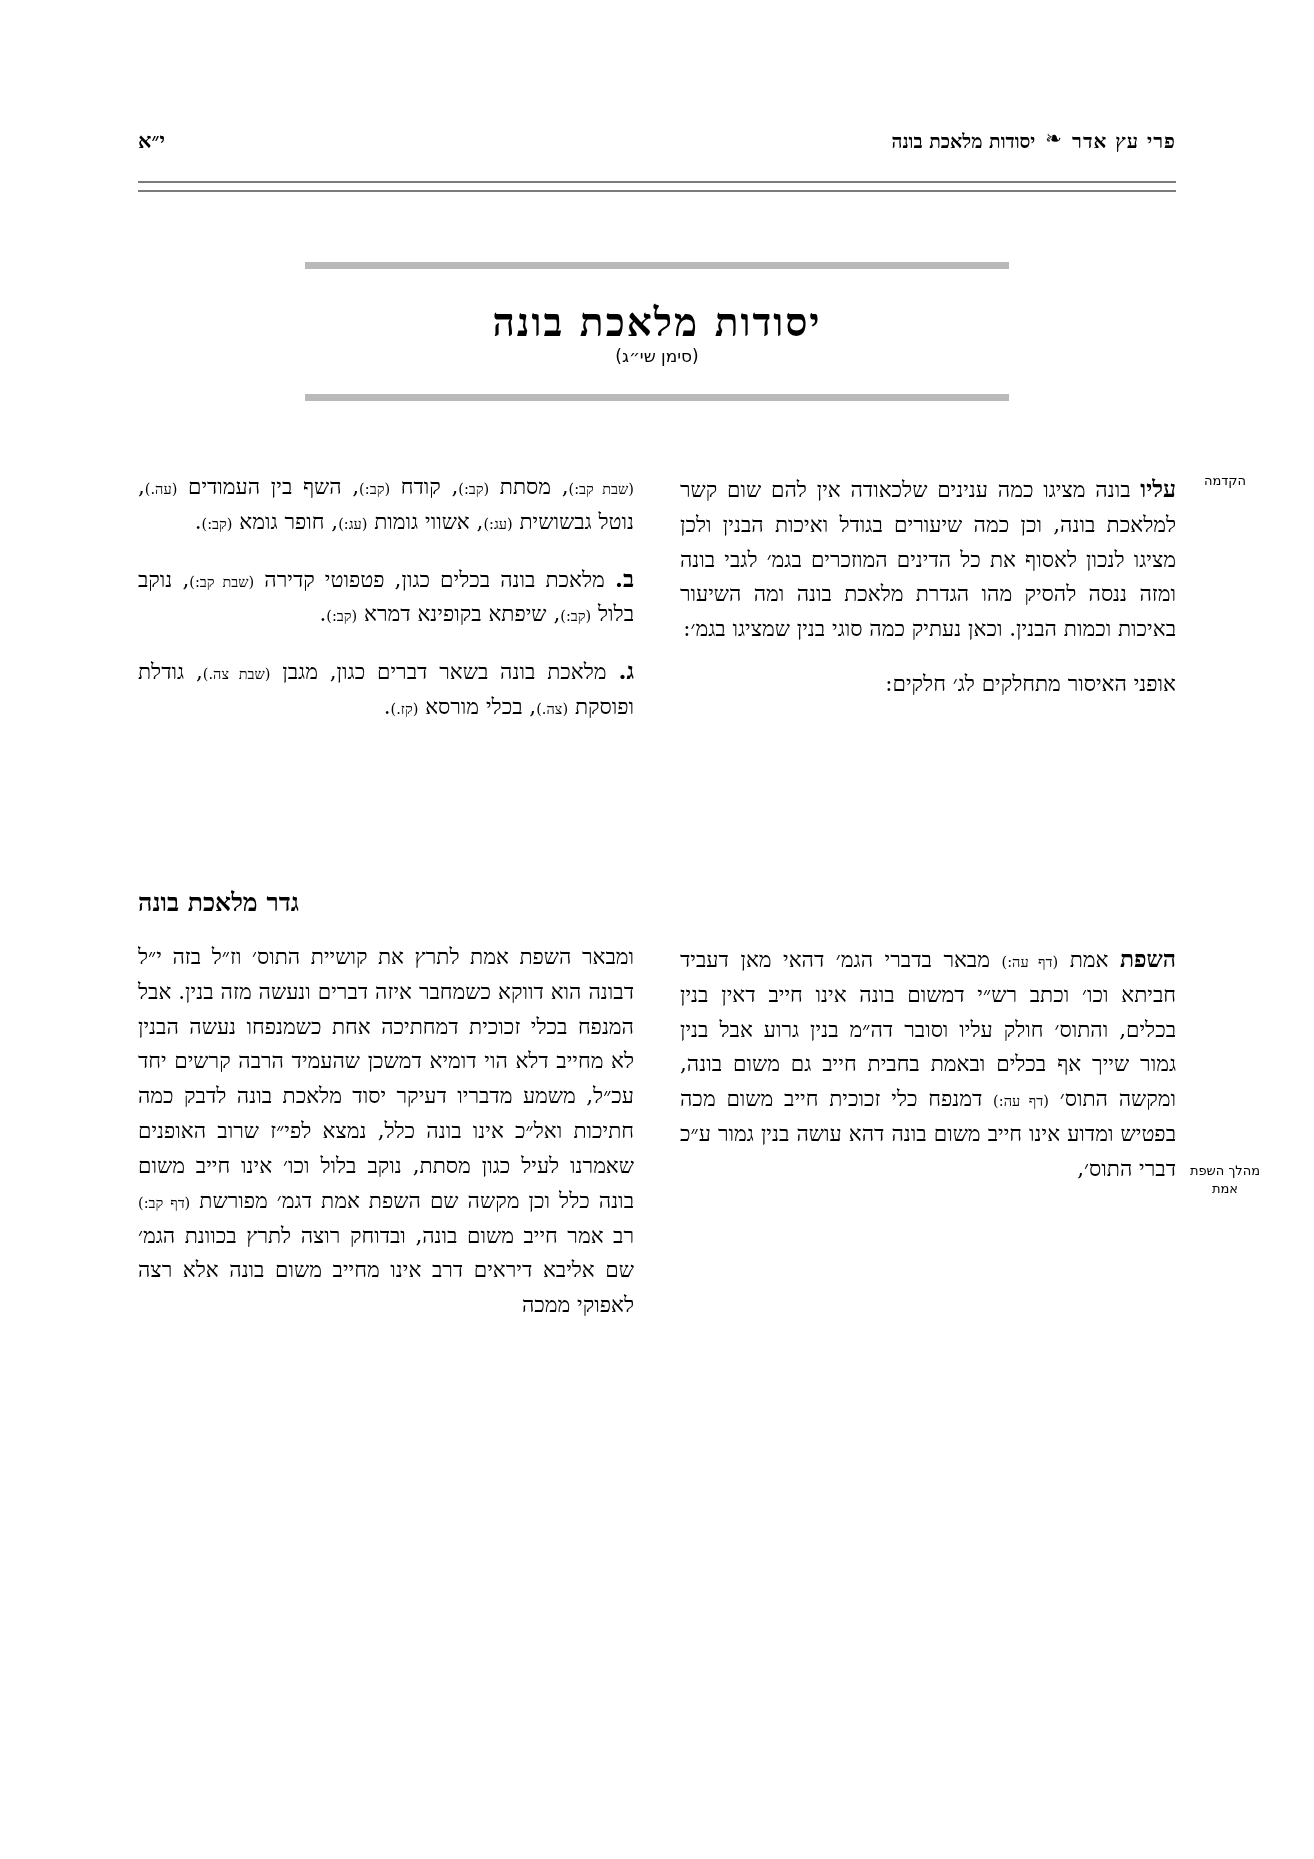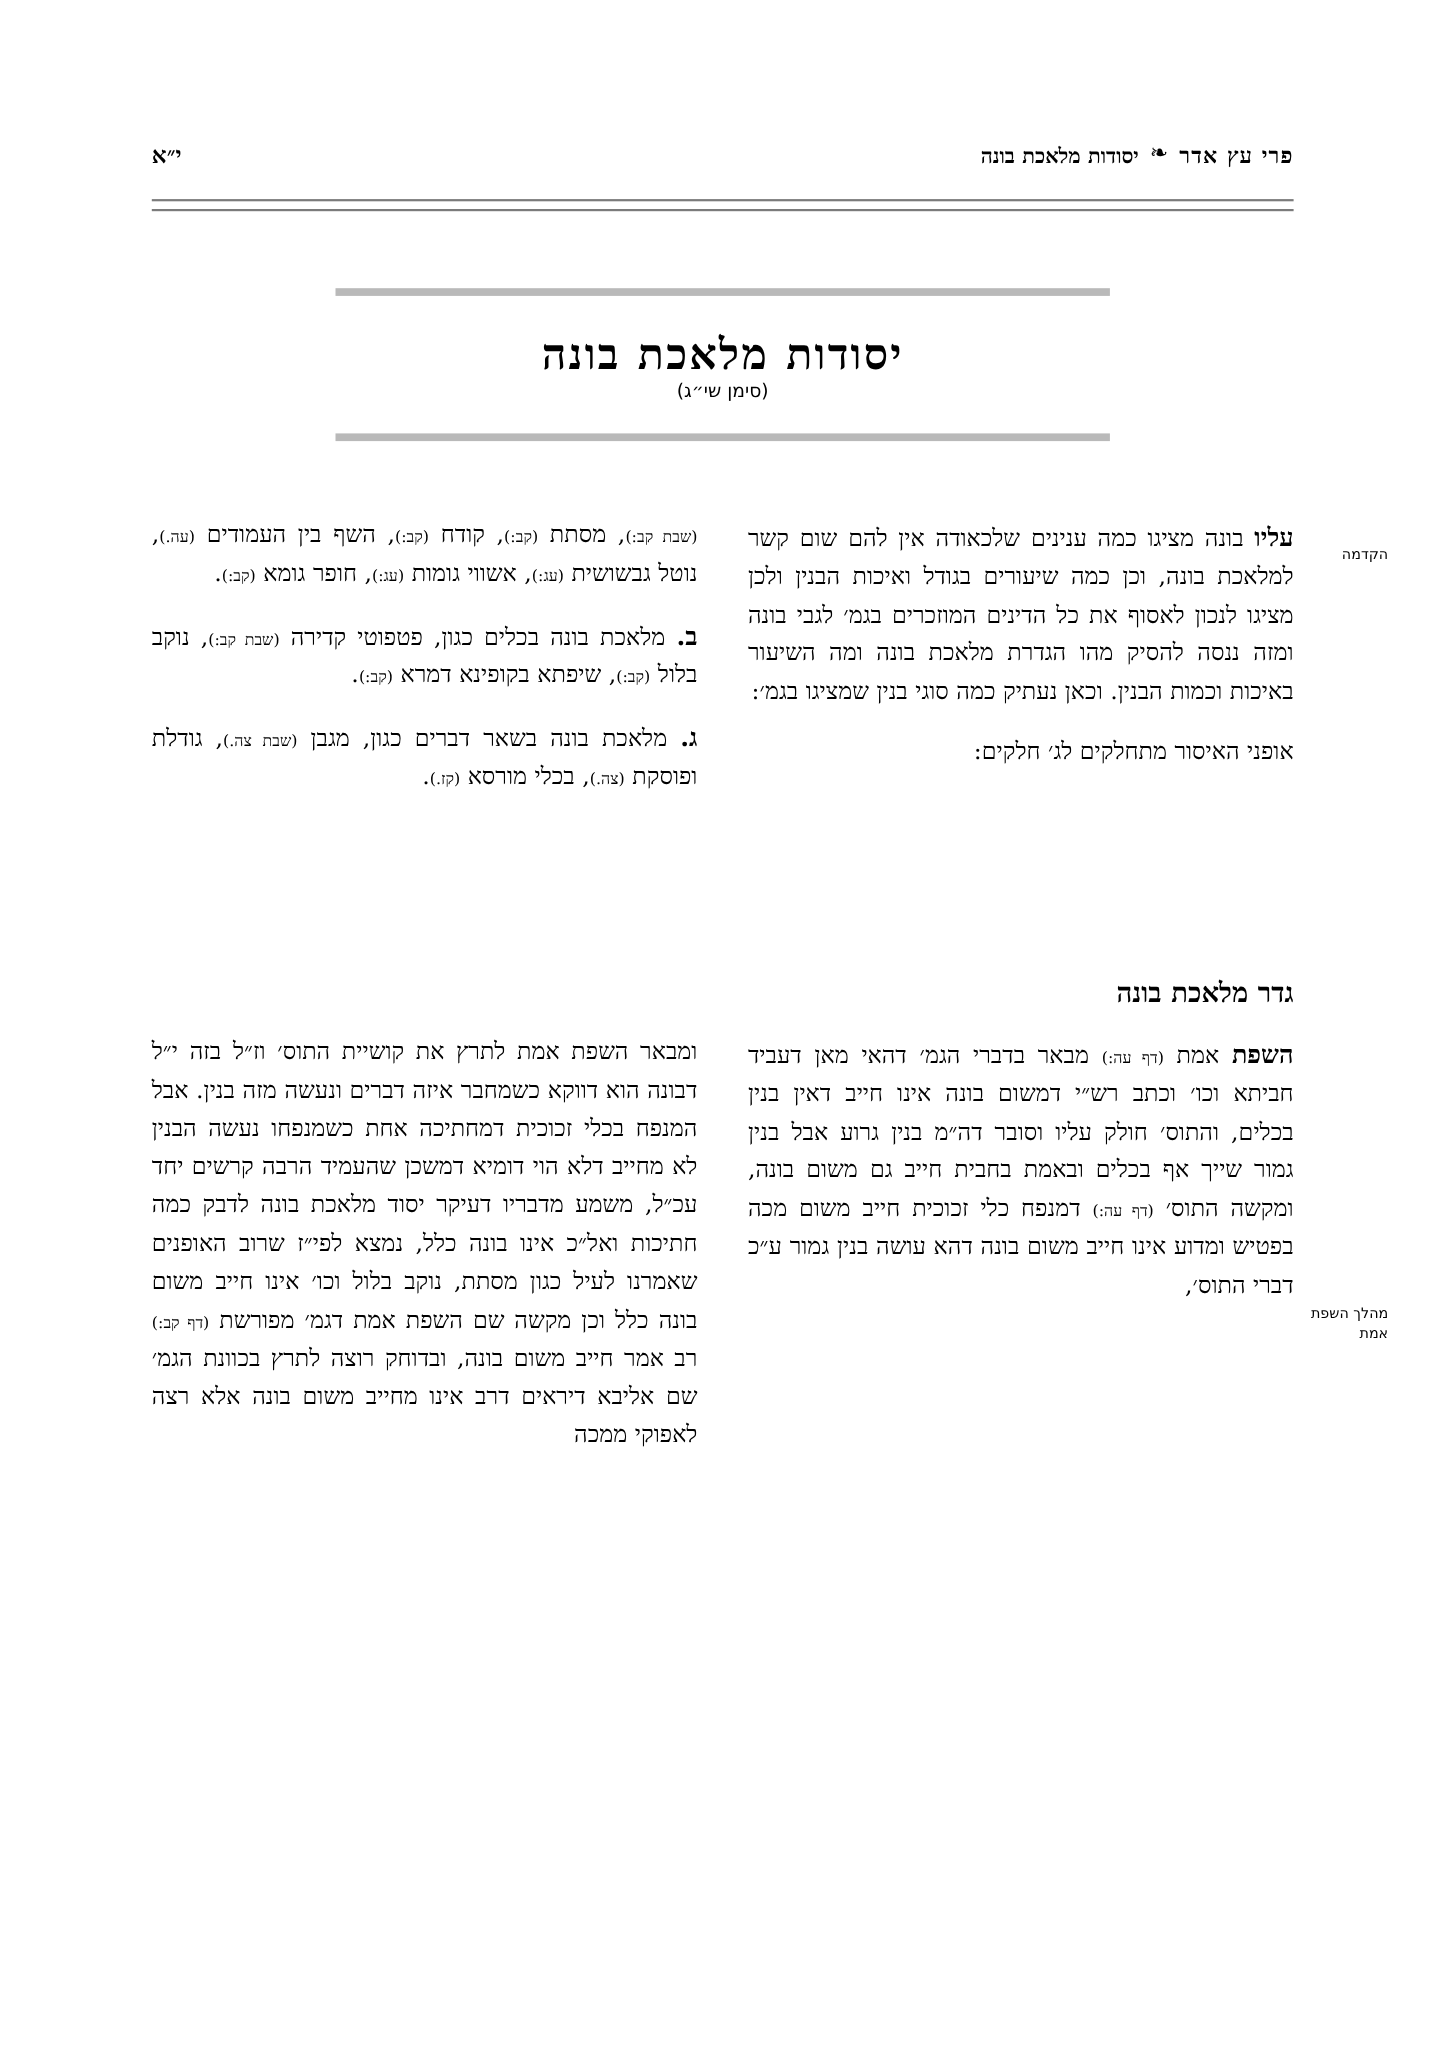--- a/index.html
+++ b/index.html
@@ -131,21 +131,21 @@
     font-size: 14.5px;
     font-family: "DejaVu Serif", "Liberation Serif", serif;
   }
 
   
   .section-head {
     position: absolute;
     top: 888px;
     left: 138px;
     width: 1038px;
-    text-align: right;
+    text-align: left;
     font-family: "DejaVu Serif", "Liberation Serif", serif;
     font-weight: bold;
     font-size: 25px;
     direction: rtl;
   }
 
   .columns2 {
     position: absolute;
     top: 940px;
     left: 138px;
@@ -155,24 +155,23 @@
     gap: 46px;
   }
 
   
   .mnote {
     position: absolute;
     font-family: "DejaVu Sans", "Liberation Sans", sans-serif;
     font-size: 13px;
     line-height: 1.35;
     color: #000;
-    text-align: right;
+    text-align: center;
     direction: rtl;
     width: 74px;
-    margin-top: 24px;
   }
   .mnote-1 { top: 2px;  right: -86px; }
   .mnote-2 { top: 222px; right: -86px; }
 </style>
 </head>
 <body>
 
 <div class="page">
 
   <div class="runhead">

